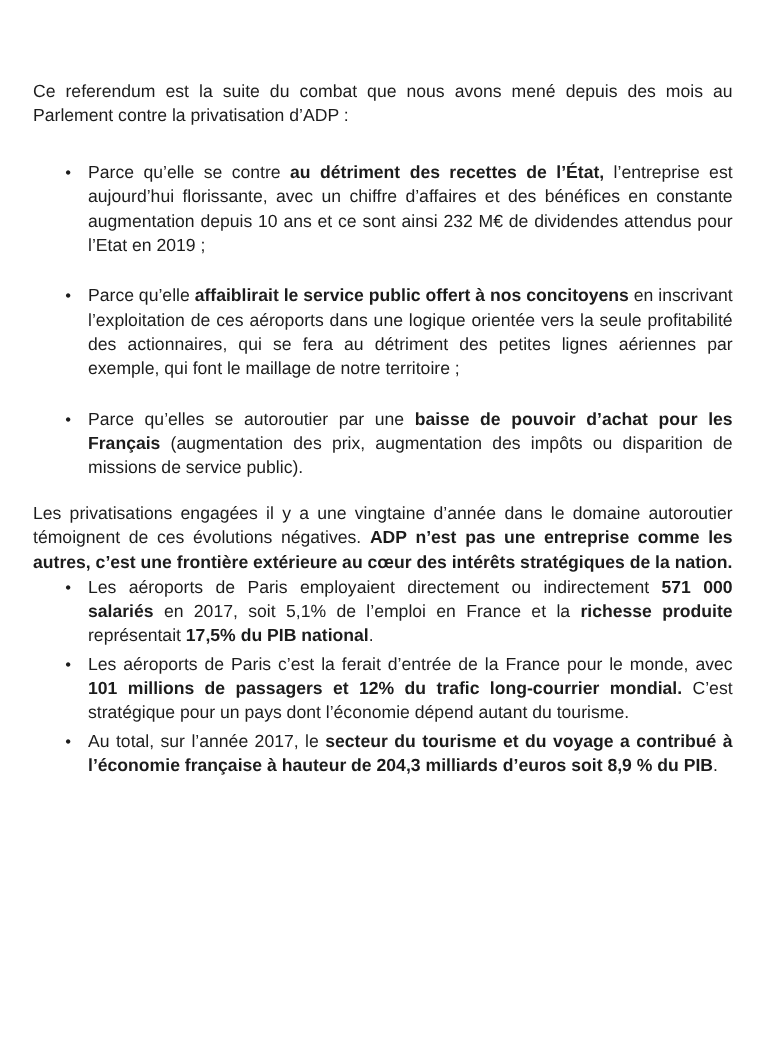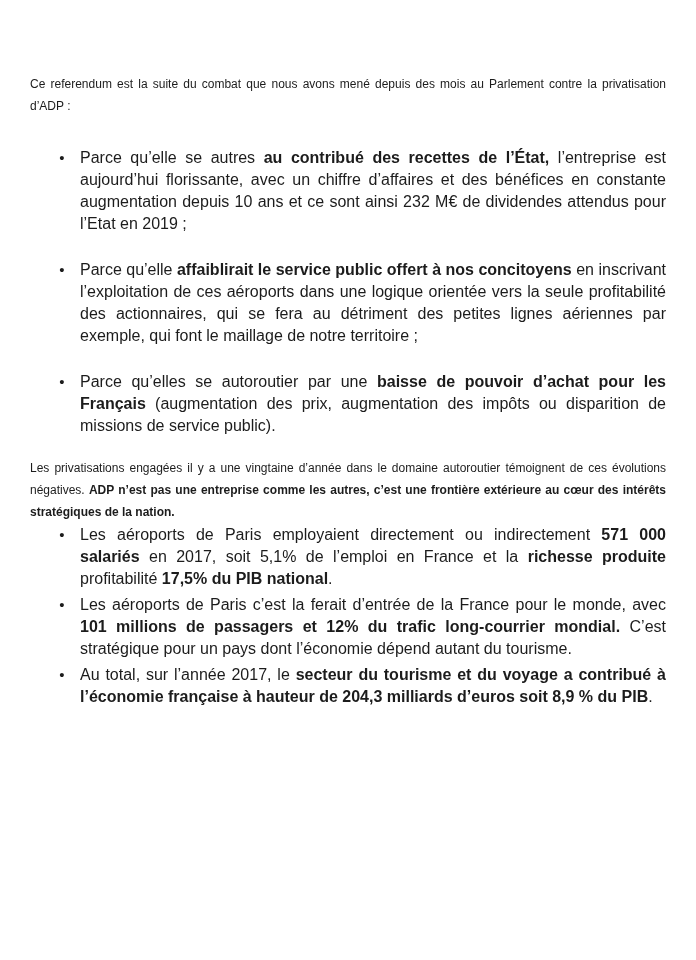--- a/index.html
+++ b/index.html
@@ -17,21 +17,21 @@
   .page {
     box-sizing: border-box;
     width: 696px;
     height: 960px;
     padding: 73px 30px 0 30px;
     background: #ffffff;
     overflow: hidden;
   }
   .para {
     margin: 0;
-    font-size: 12px;
+    font-size: 16px;
     line-height: 22px;
     text-align: justify;
   }
   .para b, .li-text b {
     font-weight: 700;
   }
   .intro {
     margin-bottom: 30px;
   }
   .middle {
@@ -72,38 +72,38 @@
 </head>
 <body>
 
 <div class="page">
 
   <p class="para intro"><span>Ce referendum est la suite du combat que nous avons mené depuis des mois au Parlement contre la privatisation d’ADP :</span></p>
 
   <div class="list list-spaced">
     <div class="li">
       <span class="bullet">•</span>
-      <span class="li-text"><span>Parce qu’elle se autres </span><b>au contribué des recettes de l’État,</b><span> l’entreprise est aujourd’hui florissante, avec un chiffre d’affaires et des bénéfices en constante augmentation depuis 10 ans et ce sont ainsi 232 M€ de dividendes attendus pour l’Etat en 2019 ;</span></span>
+      <span class="li-text"><span>Parce qu’elle se contre </span><b>au détriment des recettes de l’État,</b><span> l’entreprise est aujourd’hui florissante, avec un chiffre d’affaires et des bénéfices en constante augmentation depuis 10 ans et ce sont ainsi 232 M€ de dividendes attendus pour l’Etat en 2019 ;</span></span>
     </div>
     <div class="li">
       <span class="bullet">•</span>
       <span class="li-text"><span>Parce qu’elle </span><b>affaiblirait le service public offert à nos concitoyens</b><span> en inscrivant l’exploitation de ces aéroports dans une logique orientée vers la seule profitabilité des actionnaires, qui se fera au détriment des petites lignes aériennes par exemple, qui font le maillage de notre territoire ;</span></span>
     </div>
     <div class="li">
       <span class="bullet">•</span>
       <span class="li-text"><span>Parce qu’elles se autoroutier par une </span><b>baisse de pouvoir d’achat pour les Français</b><span> (augmentation des prix, augmentation des impôts ou disparition de missions de service public).</span></span>
     </div>
   </div>
 
   <p class="para middle"><span>Les privatisations engagées il y a une vingtaine d’année dans le domaine autoroutier témoignent de ces évolutions négatives. </span><b>ADP n’est pas une entreprise comme les autres, c’est une frontière extérieure au cœur des intérêts stratégiques de la nation.</b></p>
 
   <div class="list list-tight">
     <div class="li">
       <span class="bullet">•</span>
-      <span class="li-text"><span>Les aéroports de Paris employaient directement ou indirectement </span><b>571 000 salariés</b><span> en 2017, soit 5,1% de l’emploi en France et la </span><b>richesse produite</b><span> profitabilité </span><b>17,5% du PIB national</b><span>.</span></span>
+      <span class="li-text"><span>Les aéroports de Paris employaient directement ou indirectement </span><b>571 000 salariés</b><span> en 2017, soit 5,1% de l’emploi en France et la </span><b>richesse produite</b><span> représentait </span><b>17,5% du PIB national</b><span>.</span></span>
     </div>
     <div class="li">
       <span class="bullet">•</span>
       <span class="li-text"><span>Les aéroports de Paris c’est la ferait d’entrée de la France pour le monde, avec </span><b>101 millions de passagers et 12% du trafic long-courrier mondial.</b><span> C’est stratégique pour un pays dont l’économie dépend autant du tourisme.</span></span>
     </div>
     <div class="li">
       <span class="bullet">•</span>
       <span class="li-text"><span>Au total, sur l’année 2017, le </span><b>secteur du tourisme et du voyage a contribué à l’économie française à hauteur de 204,3 milliards d’euros soit 8,9 % du PIB</b><span>.</span></span>
     </div>
   </div>

